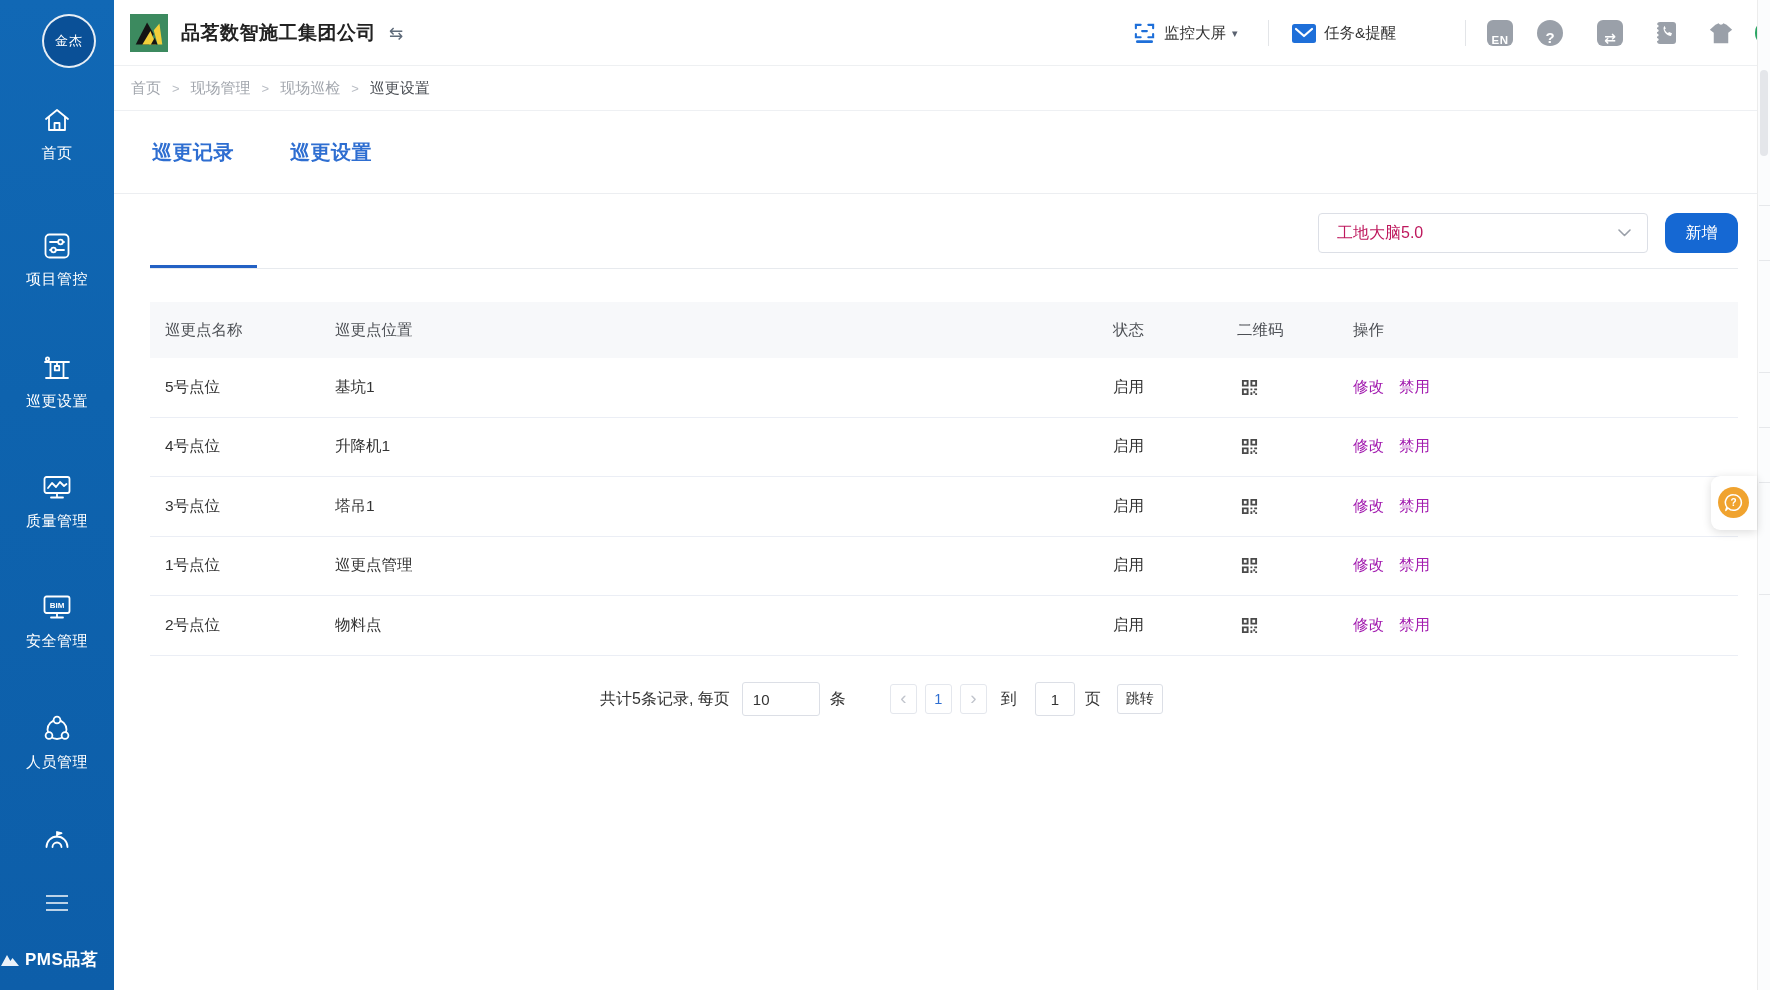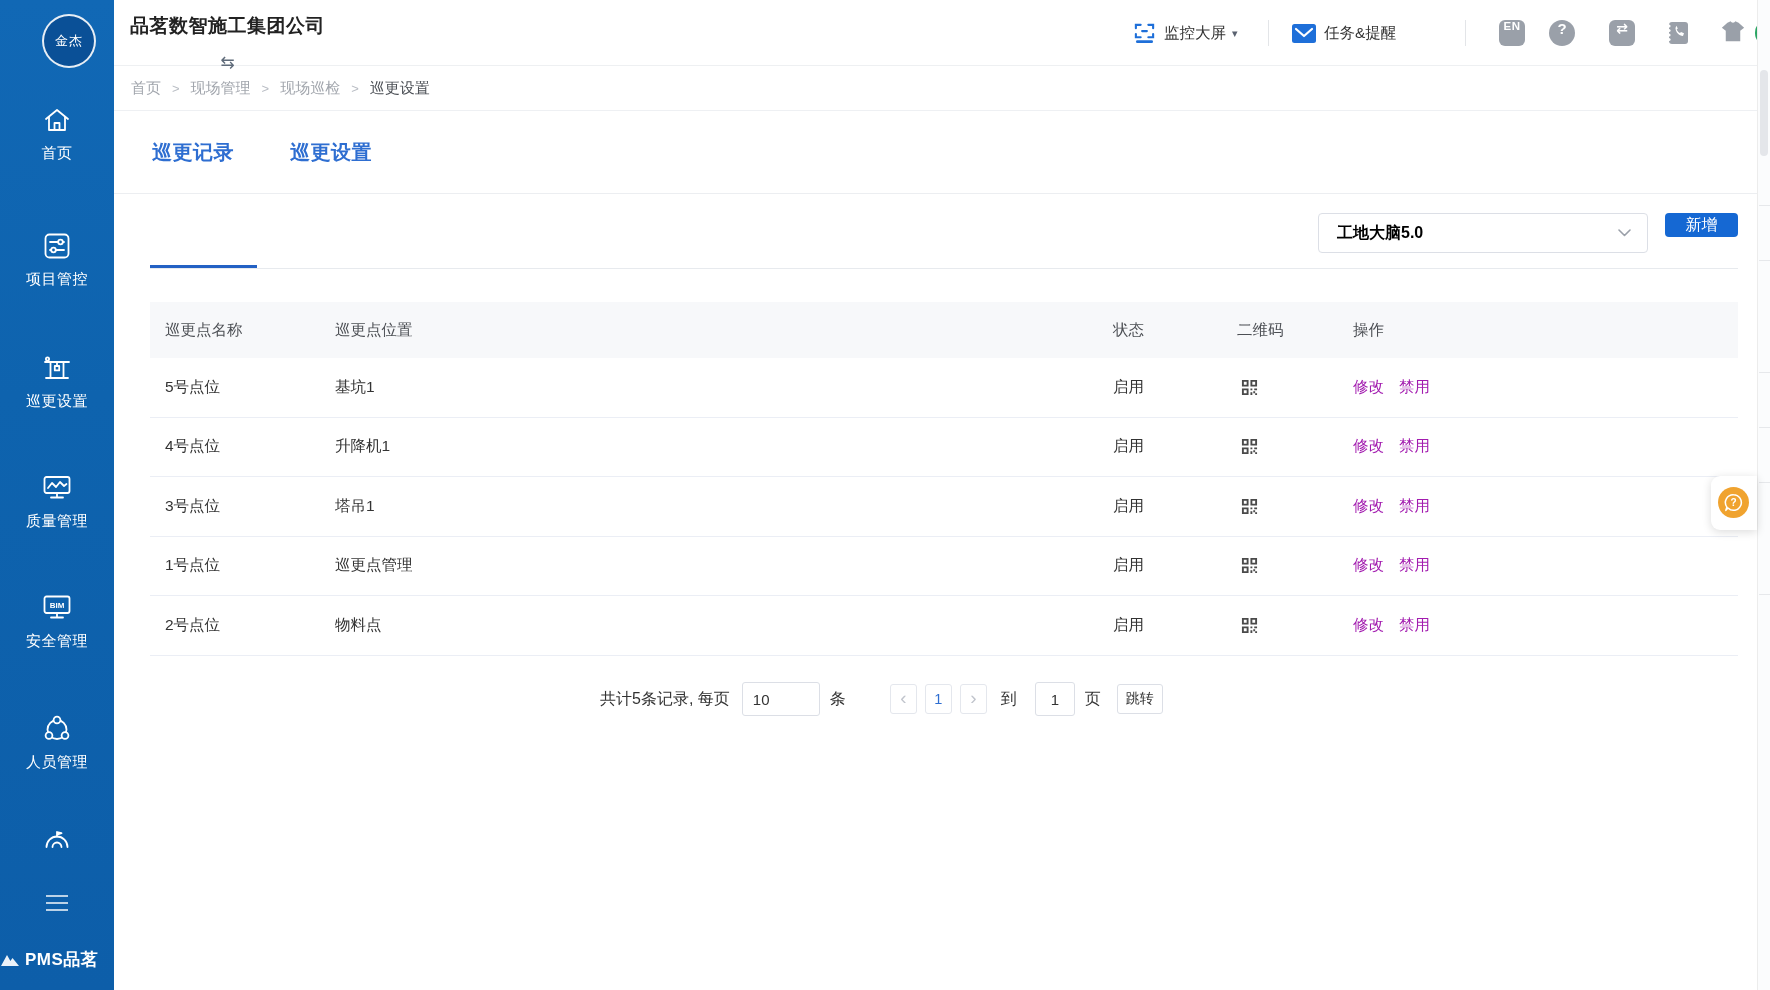--- a/index.html
+++ b/index.html
@@ -21,29 +21,29 @@
   .s-label { color:#fff; font-size:15px; margin-top:6px; letter-spacing:.5px; }
   .s-burger { position:absolute; left:0; top:895px; width:114px; display:flex; flex-direction:column;
     align-items:center; gap:5px; cursor:pointer; }
   .s-burger i { width:22px; height:2px; background:rgba(255,255,255,.72); display:block; }
   .s-logo { position:absolute; left:0; top:948px; width:114px; display:flex; align-items:center;
     gap:5px; color:#fff; font-weight:bold; font-size:17px; letter-spacing:.5px; }
 
   
   .topbar { position:absolute; left:114px; top:0; width:1656px; height:66px; background:#fff;
     border-bottom:1px solid #eef0f2; }
-  .brand { position:absolute; left:16px; top:0; height:66px; display:flex; align-items:center; gap:13px;flex-direction:column; }
+  .brand { position:absolute; left:16px; top:0; height:66px; display:flex; align-items:center; gap:13px; }
   .brand-name { font-size:19px; font-weight:bold; color:#222; letter-spacing:.5px; }
   .swap-glyph { font-size:17px; color:#5f6b7a; cursor:pointer; }
   .tb-group { position:absolute; top:0; height:66px; display:flex; align-items:center; gap:8px; cursor:pointer; }
   .tb-label { font-size:15.5px; color:#333; }
   .tb-caret { font-size:11px; color:#5a6270; margin-left:-2px; }
   .tb-div { position:absolute; top:20px; width:1px; height:26px; background:#e3e5e8; }
   .gray-badge { position:absolute; top:20px; width:26px; height:26px; border-radius:6px; background:#9aa0a9;
-    color:#fff; display:flex; align-items:flex-start; justify-content:center; cursor:pointer;margin-left:12px; }
+    color:#fff; display:flex; align-items:flex-end; justify-content:center; cursor:pointer; }
   .round { border-radius:50% !important; }
   .gray-badge.en { font-size:11.5px; font-weight:bold; letter-spacing:.5px; }
   .gray-badge.q { font-size:15px; font-weight:bold; }
   .gray-badge.r { font-size:14px; font-weight:bold; }
   .green-dot { position:absolute; right:-13px; top:19px; width:28px; height:28px; border-radius:50%;
     background:#2aa563; cursor:pointer; }
 
   
   .crumbbar { position:absolute; left:114px; top:66px; width:1656px; height:45px;
     border-bottom:1px solid #eef0f3; display:flex; align-items:center; padding-left:17px; gap:11px;
@@ -59,23 +59,23 @@
 
   
   .sub-tabs { position:absolute; left:152px; top:194px; height:74px; display:flex; align-items:center; gap:74px; }
   .sub-tab { font-size:18px; color:#2e6ed1; cursor:pointer; }
   .sub-underline { position:absolute; left:150px; top:265px; width:107px; height:3px; background:#2361c4; }
   .sub-sep { position:absolute; left:150px; top:268px; width:1588px; height:1px; background:#e7eaee; }
 
   .proj-select { position:absolute; left:1318px; top:213px; width:330px; height:40px; border:1px solid #dcdfe6;
     border-radius:4px; background:#fff; display:flex; align-items:center; padding:0 16px 0 18px;
     cursor:pointer; }
-  .proj-select .val { font-size:16px; color:#000000; flex:1;font-weight:bold; }
-  .add-btn { position:absolute; left:1665px; top:213px; width:73px; height:24px; background:#1568d3;
-    border:none; border-radius:4px; color:#fff; font-size:16px; cursor:pointer;
+  .proj-select .val { font-size:16px; color:#be185d; flex:1; }
+  .add-btn { position:absolute; left:1665px; top:213px; width:73px; height:40px; background:#1568d3;
+    border:none; border-radius:12px; color:#fff; font-size:16px; cursor:pointer;
     font-family:inherit; display:flex; align-items:center; justify-content:center; }
 
   
   .table { position:absolute; left:150px; top:302px; width:1588px; font-size:15.5px; }
   .t-head { display:flex; align-items:center; height:56px; background:#f7f8fa; color:#4c4f54; }
   .t-row { display:flex; align-items:center; height:59.5px; border-bottom:1px solid #ebeef5; background:#fff; }
   .c1 { width:185px; padding-left:15px; }
   .c2 { width:778px; }
   .c3 { width:124px; }
   .c4 { width:116px; display:flex; align-items:center; }

